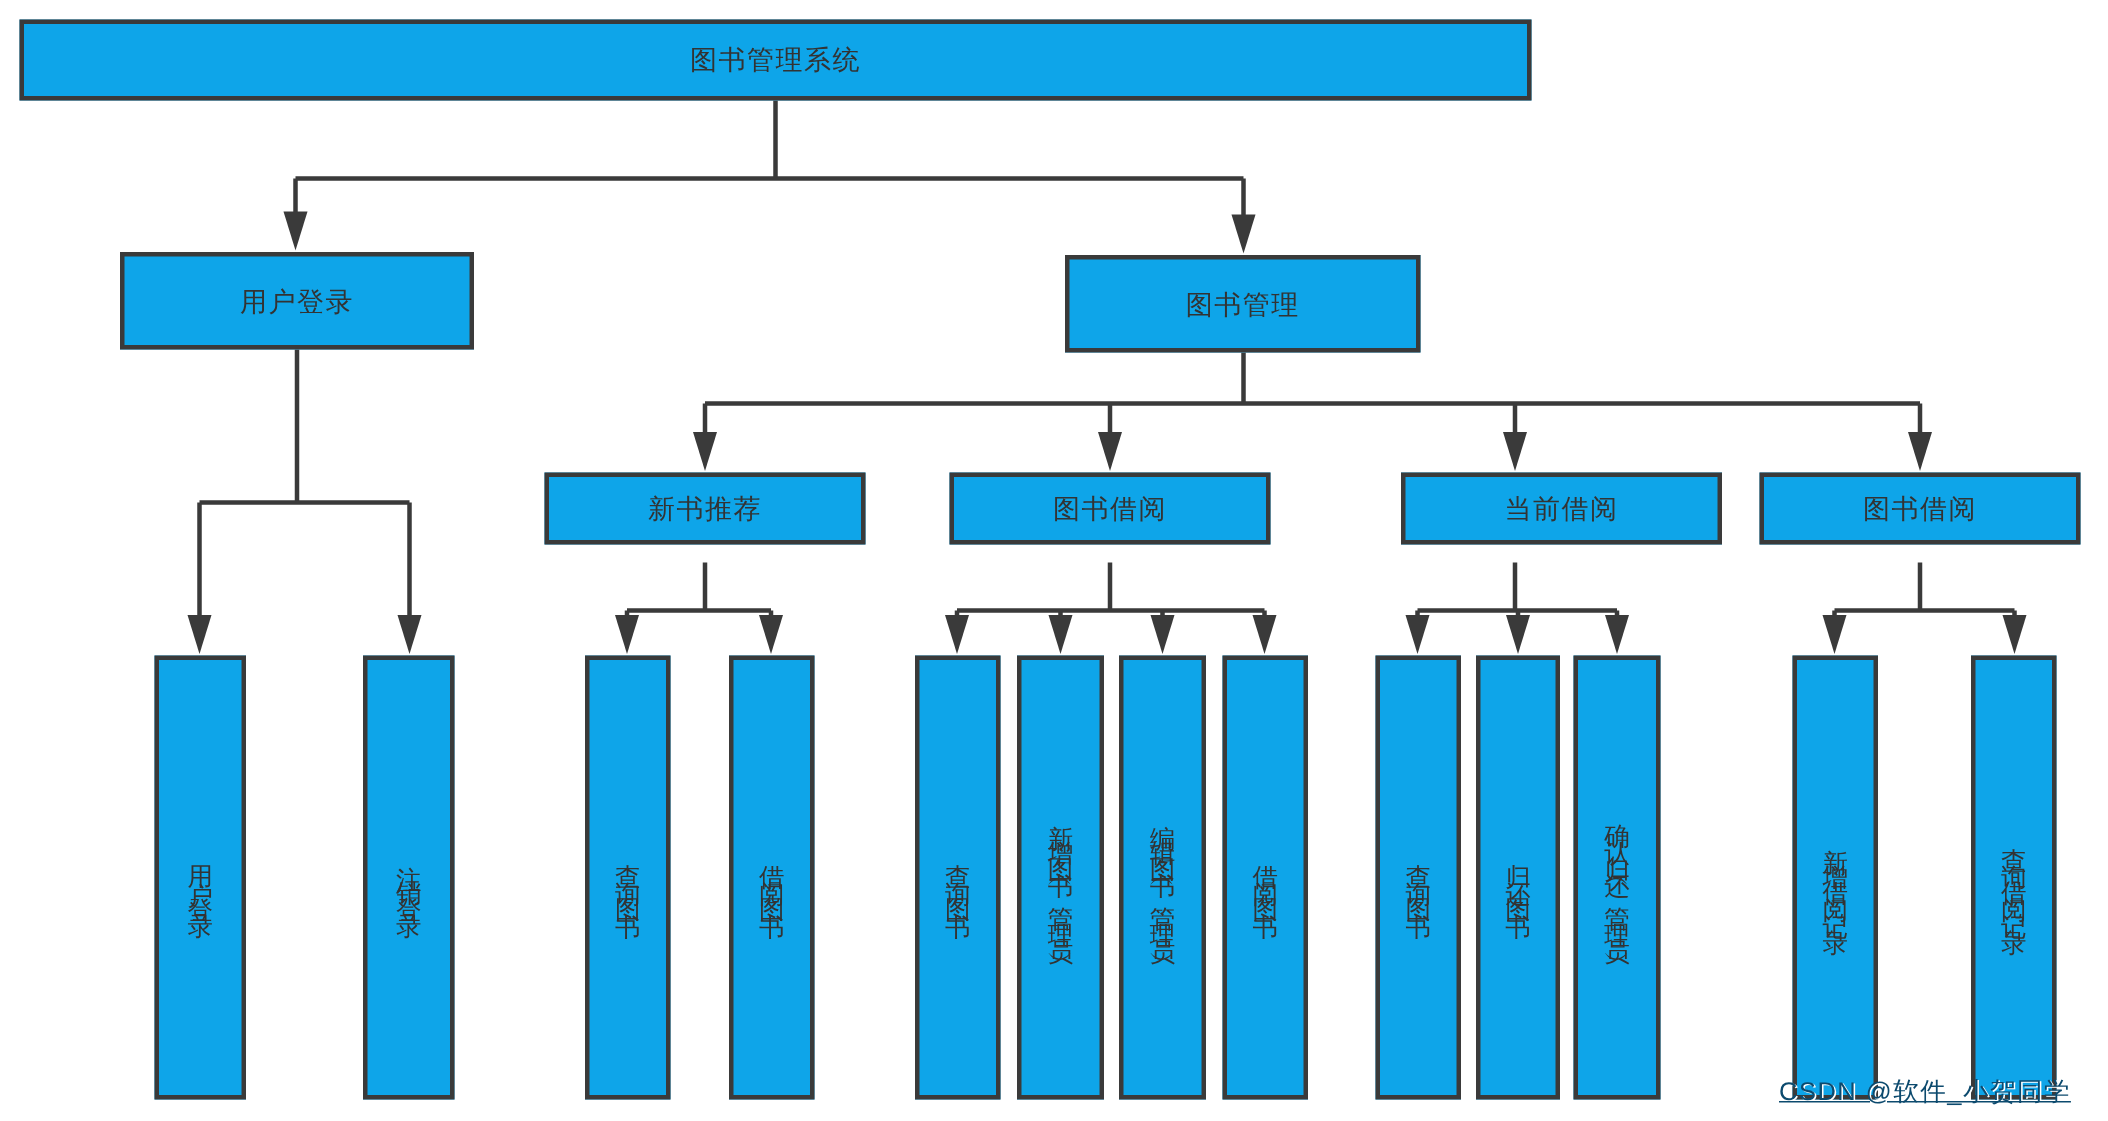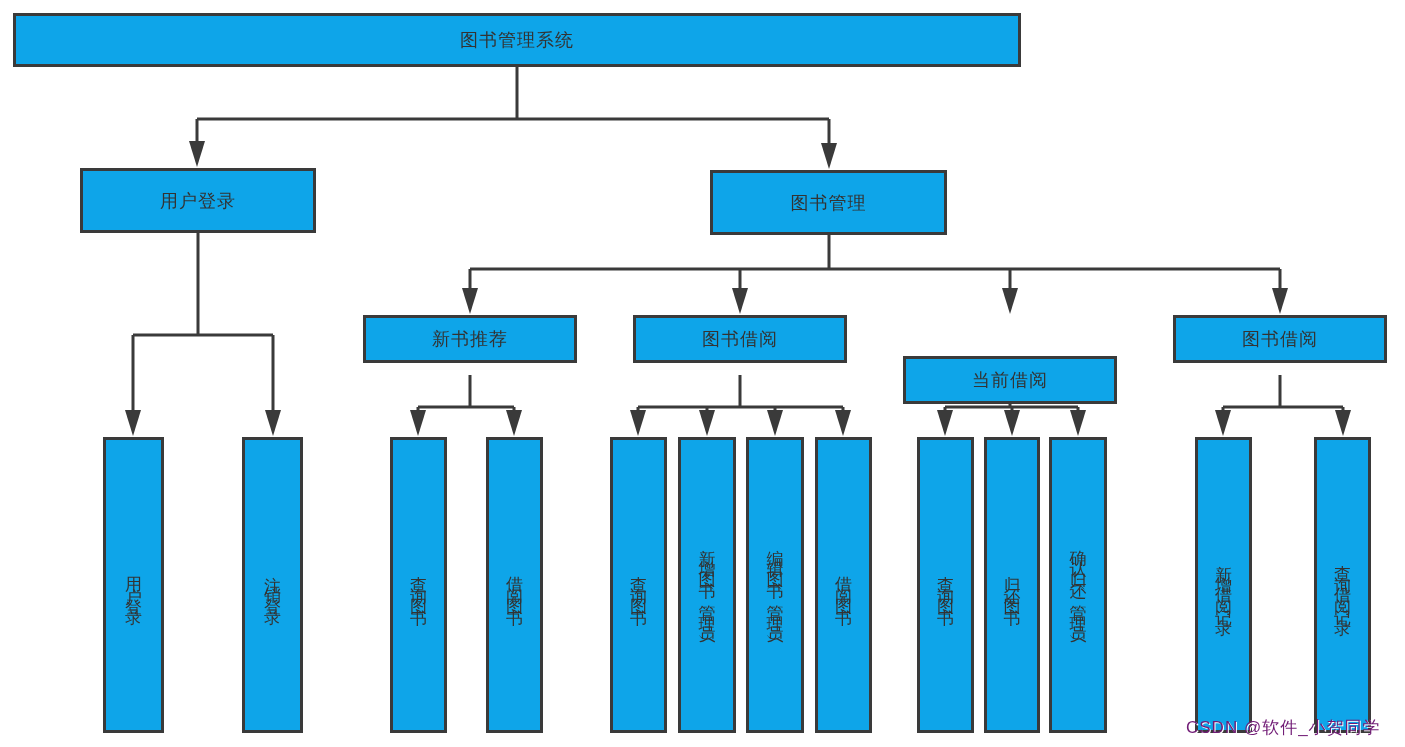--- a/index.html
+++ b/index.html
@@ -45,34 +45,35 @@
     line-height: 1;
     top: 437px;
     height: 296px;
   }
   .watermark {
     position: absolute;
     left: 1186px;
     top: 716px;
     z-index: 3;
     font-size: 17px;
-    color: #701a75;
+    color: #0c4a6e;
     text-shadow: 1px 1px 0 #ffffff;
     white-space: nowrap;
     letter-spacing: 1px;
+    text-decoration: underline;
   }
   
   .n-root   { left: 13px;   top: 13px;  width: 1008px; height: 54px; }
   .n-login  { left: 80px;   top: 168px; width: 236px;  height: 65px; }
   .n-mgmt   { left: 710px;  top: 170px; width: 237px;  height: 65px; }
   
   .n-l3     { top: 315px; height: 48px; width: 214px; font-size: 17px; }
   .n-newb   { left: 363px; }
   .n-bborrow{ left: 633px; }
-  .n-curr   { left: 903px; margin-top: 41px; }
+  .n-curr   { left: 934px; }
   .n-rec    { left: 1173px; }
   
   .lf1  { left: 103px;  width: 61px; }
   .lf2  { left: 242px;  width: 61px; }
   .lf3  { left: 390px;  width: 57px; }
   .lf4  { left: 486px;  width: 57px; }
   .lf5  { left: 610px;  width: 57px; }
   .lf6  { left: 678px;  width: 58px; }
   .lf7  { left: 746px;  width: 58px; }
   .lf8  { left: 815px;  width: 57px; }

